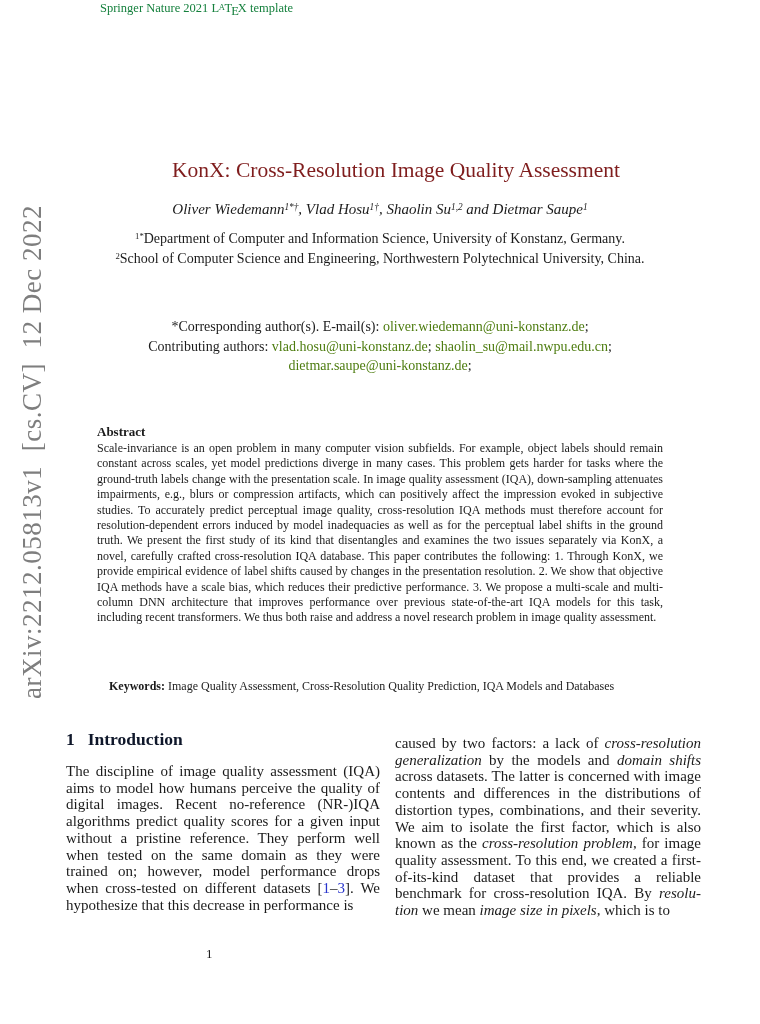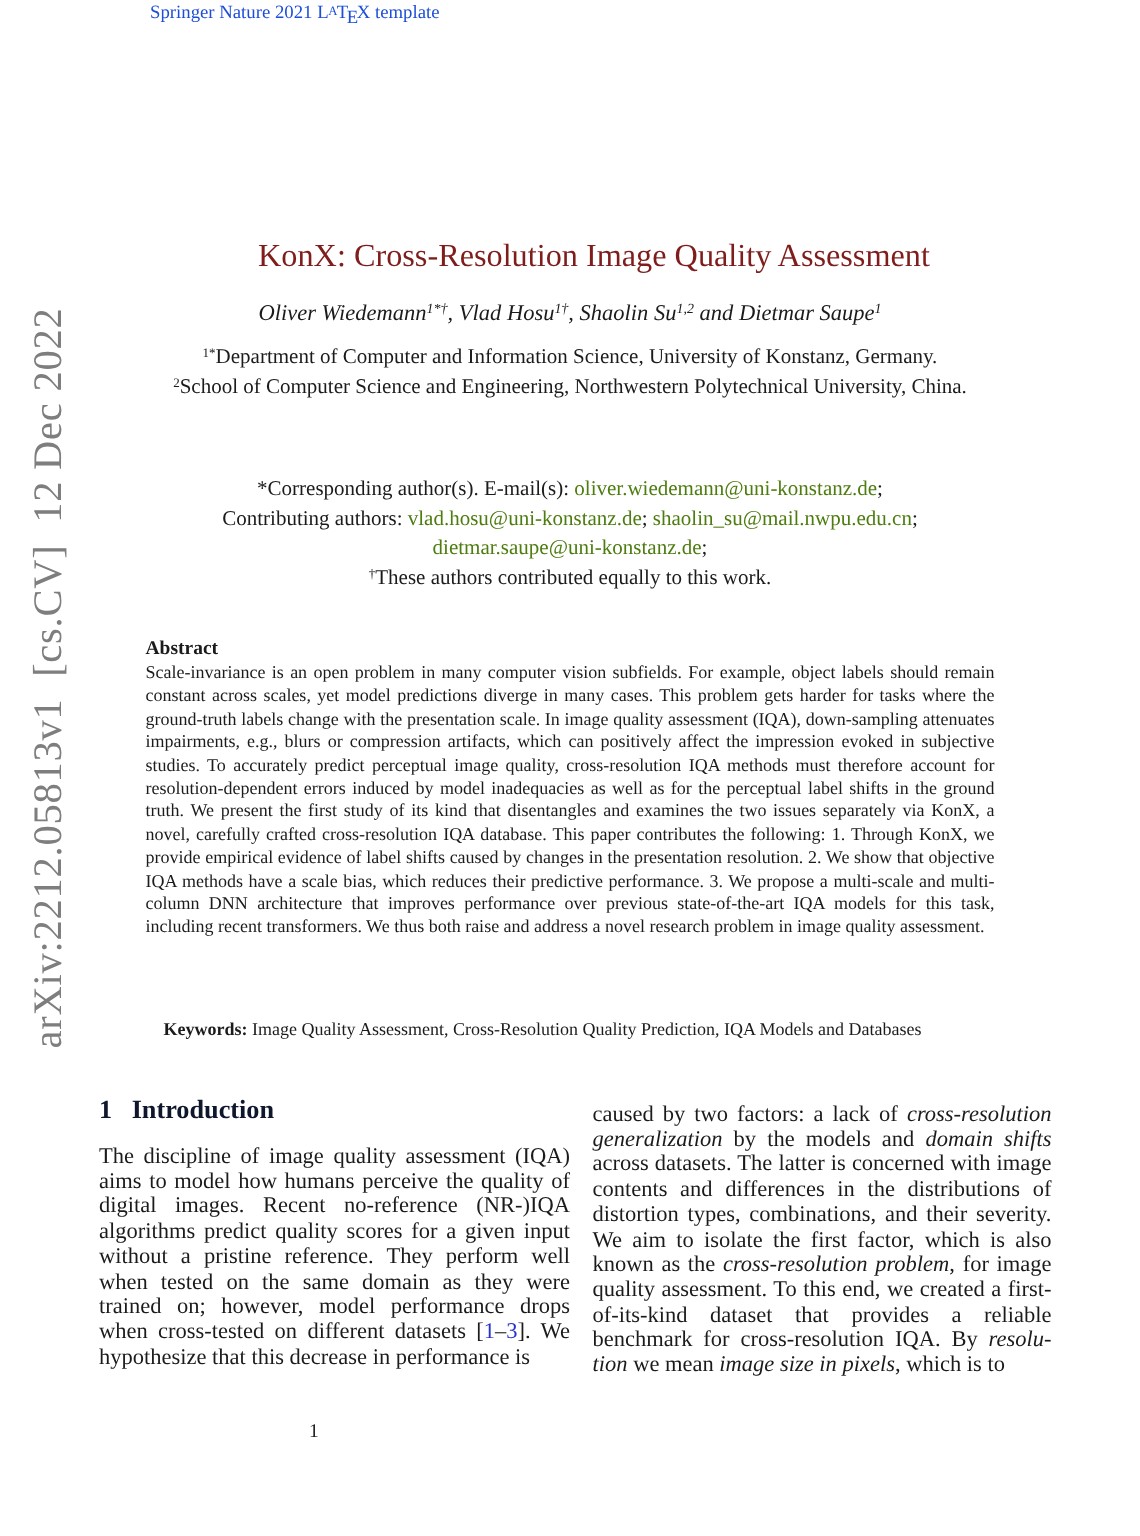--- a/index.html
+++ b/index.html
@@ -2,21 +2,21 @@
 <html><head>
 <meta charset="utf-8">
 <style>
   html,body{margin:0;padding:0;}
   body{
     width:760px;height:1024px;background:#ffffff;position:relative;overflow:hidden;
     font-family:"Liberation Serif","DejaVu Serif",serif;color:#1b1b1b;
     -webkit-font-smoothing:antialiased;
   }
   .hdr{
-    position:absolute;left:100px;top:1px;font-size:12.5px;color:#1d4ed8;
+    position:absolute;left:100px;top:1px;font-size:12.5px;color:#15803d;
   }
   .tex-a{font-size:0.68em;vertical-align:0.28em;margin:0 -0.04em;}
   .tex-e{vertical-align:-0.22em;margin:0 -0.08em;}
   .watermark{
     position:absolute;left:32px;top:452px;
     transform:translate(-50%,-50%) rotate(-90deg);
     white-space:pre;font-size:27px;color:#7e7e7e;letter-spacing:0.5px;
   }
   .title{
     position:absolute;left:60px;width:640px;top:142px;margin:16px;
@@ -78,21 +78,20 @@
 
 <div class="affils">
   <div><sup>1*</sup><span>Department of Computer and Information Science, University of Konstanz, Germany.</span></div>
   <div><sup>2</sup><span>School of Computer Science and Engineering, Northwestern Polytechnical University, China.</span></div>
 </div>
 
 <div class="contact">
   <div><span>*Corresponding author(s). E-mail(s): </span><a class="email-link" href="#">oliver.wiedemann@uni-konstanz.de</a><span>;</span></div>
   <div><span>Contributing authors: </span><a class="email-link" href="#">vlad.hosu@uni-konstanz.de</a><span>; </span><a class="email-link" href="#">shaolin_su@mail.nwpu.edu.cn</a><span>;</span></div>
   <div><a class="email-link" href="#">dietmar.saupe@uni-konstanz.de</a><span>;</span></div>
-  <div><sup>†</sup><span>These authors contributed equally to this work.</span></div>
 </div>
 
 <div class="abs-head">Abstract</div>
 <p class="abs-body">Scale-invariance is an open problem in many computer vision subfields. For example, object labels should remain constant across scales, yet model predictions diverge in many cases. This problem gets harder for tasks where the ground-truth labels change with the presentation scale. In image quality assessment (IQA), down-sampling attenuates impairments, e.g., blurs or compression artifacts, which can positively affect the impression evoked in subjective studies. To accurately predict perceptual image quality, cross-resolution IQA methods must therefore account for resolution-dependent errors induced by model inadequacies as well as for the perceptual label shifts in the ground truth. We present the first study of its kind that disentangles and examines the two issues separately via KonX, a novel, carefully crafted cross-resolution IQA database. This paper contributes the following: 1. Through KonX, we provide empirical evidence of label shifts caused by changes in the presentation resolution. 2. We show that objective IQA methods have a scale bias, which reduces their predictive performance. 3. We propose a multi-scale and multi-column DNN architecture that improves performance over previous state-of-the-art IQA models for this task, including recent transformers. We thus both raise and address a novel research problem in image quality assessment.</p>
 
 <p class="keywords"><b>Keywords:</b><span> Image Quality Assessment, Cross-Resolution Quality Prediction, IQA Models and Databases</span></p>
 
 <h2 class="sec-head"><span class="num">1</span><span>Introduction</span></h2>
 
 <p class="col col-left"><span>The discipline of image quality assessment (IQA) aims to model how humans perceive the quality of digital images. Recent no-reference (NR-)IQA algorithms predict quality scores for a given input without a pristine reference. They perform well when tested on the same domain as they were trained on; however, model performance drops when cross-tested on different datasets [</span><a class="cite-link" href="#">1</a><span>–</span><a class="cite-link" href="#">3</a><span>]. We hypothesize that this decrease in performance is</span></p>

